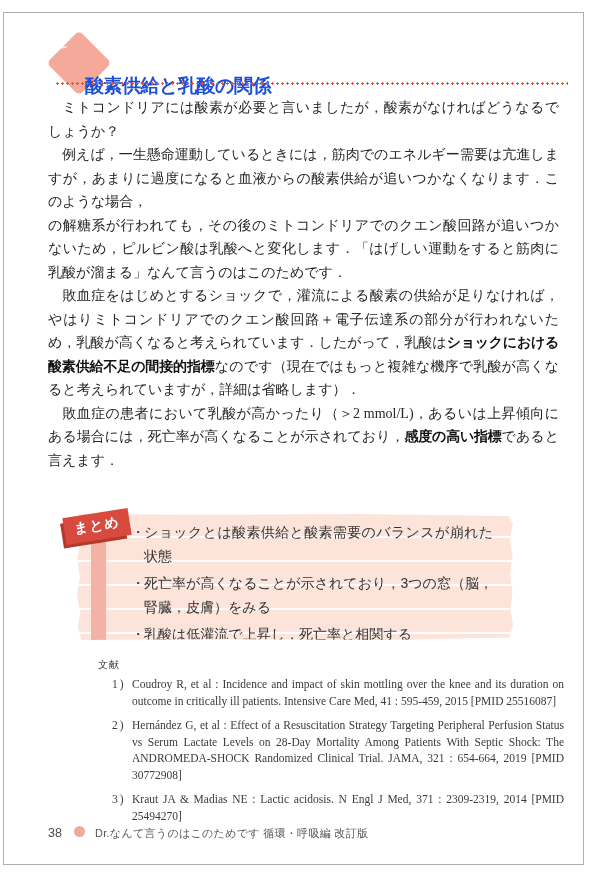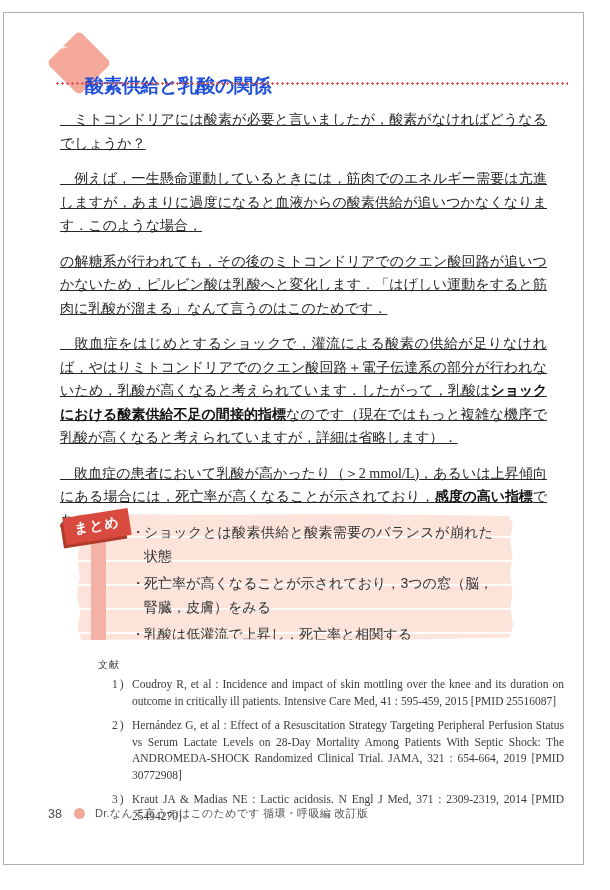--- a/index.html
+++ b/index.html
@@ -26,21 +26,21 @@
   .section-title{position:absolute;left:81px;top:37px;z-index:2;
            font-weight:bold;font-size:19px;letter-spacing:-0.5px;color:#1d4ed8;margin-top:23px;}
   .dotted-divider{position:absolute;left:52px;top:69px;width:512px;height:3px;z-index:2;
            background-image:radial-gradient(circle at 1.5px 1.5px, #e0544a 1.15px, rgba(0,0,0,0) 1.4px);
            background-size:5px 3px;background-repeat:repeat-x;}
 
   
   .body-text{position:absolute;left:44px;top:83px;width:511px;
            font-family:"Liberation Serif","DejaVu Serif",serif;
            font-size:14px;line-height:23.5px;color:#262626;text-align:justify;}
-  .para{margin:12px;text-decoration:underline;}
+  .para{margin:0;}
   .formula{font-family:"Liberation Sans","DejaVu Sans",sans-serif;
            font-weight:bold;padding-left:64px;color:#111;text-align:left;}
   .bold-run{font-family:"Liberation Sans","DejaVu Sans",sans-serif;
            font-weight:bold;color:#111;letter-spacing:-0.3px;}
 
   
   .summary-box{position:absolute;left:72px;top:501px;width:437px;height:126px;z-index:1;
            background-color:var(--box-pink);
            background-image:repeating-linear-gradient(to bottom,
                rgba(255,255,255,0) 0 22px, rgba(255,255,255,.9) 22px 24px);
@@ -62,21 +62,21 @@
 
   
   .refs{position:absolute;left:94px;top:645px;width:466px;}
   .refs-heading{font-size:10px;color:#333;letter-spacing:1px;margin-bottom:4px;}
   .ref{position:relative;padding-left:34px;margin-bottom:8px;
            font-family:"Liberation Serif","DejaVu Serif",serif;
            font-size:11.5px;line-height:16.5px;color:#3a3a3a;text-align:justify;}
   .ref-num{position:absolute;left:14px;letter-spacing:2px;}
 
   
-  .footer{position:absolute;left:44px;top:793px;display:flex;align-items:center;}
+  .footer{position:absolute;left:44px;top:813px;display:flex;align-items:flex-start;}
   .page-num{font-size:12.5px;color:#4a4a4a;}
   .footer-dot{width:11px;height:11px;border-radius:50%;background:var(--dot-pink);
            margin:0 10px 0 12px;}
   .book-title{font-size:11px;color:#555;letter-spacing:0.3px;}
 </style>
 </head>
 <body>
 
 <div class="page">
 

